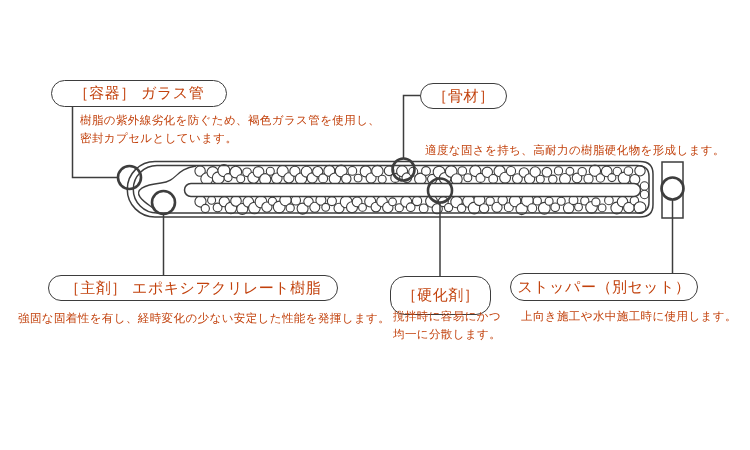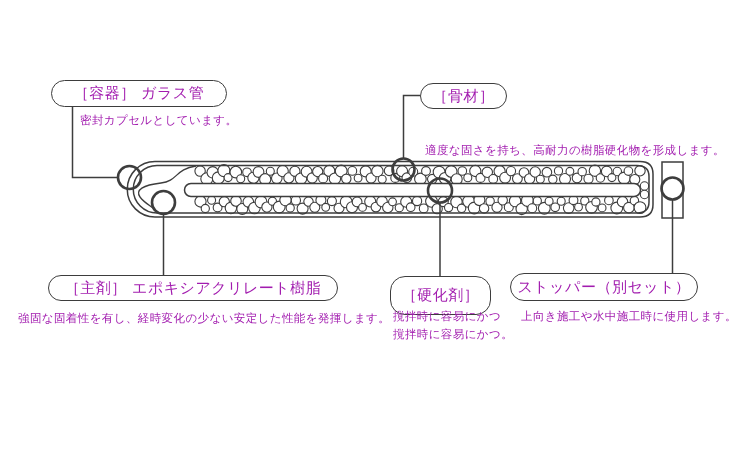--- a/index.html
+++ b/index.html
@@ -1,18 +1,18 @@
 <!DOCTYPE html>
 <html><head>
 <meta charset="utf-8">
 <style>
   html,body{margin:0;padding:0;background:#fff;}
   .stage{
     position:relative;width:750px;height:450px;background:#ffffff;overflow:hidden;
-    font-family:"DejaVu Sans","Liberation Sans",sans-serif;color:#a21caf;
+    font-family:"DejaVu Sans","Liberation Sans",sans-serif;color:#c2410c;
   }
   .diagram-svg{position:absolute;left:0;top:0;}
   .pill{
     position:absolute;box-sizing:border-box;background:#fff;
     border:1.7px solid #3d3d3d;border-radius:15px;
     display:flex;align-items:center;justify-content:center;
     font-size:15px;letter-spacing:.5px;white-space:nowrap;z-index:2;
   }
   .desc{
     position:absolute;font-size:11.5px;line-height:18px;letter-spacing:.4px;
@@ -232,29 +232,30 @@
     <span>［主剤］ エポキシアクリレート樹脂</span>
   </div>
   <div class="pill pill-hardener">
     <span>［硬化剤］</span>
   </div>
   <div class="pill pill-stopper">
     <span>ストッパー（別セット）</span>
   </div>
 
   <div class="desc desc-container">
+    <span>樹脂の紫外線劣化を防ぐため、褐色ガラス管を使用し、</span>
     <span>密封カプセルとしています。</span>
   </div>
   <div class="desc desc-aggregate">
     <span>適度な固さを持ち、高耐力の樹脂硬化物を形成します。</span>
   </div>
   <div class="desc desc-main-agent">
     <span>強固な固着性を有し、経時変化の少ない安定した性能を発揮します。</span>
   </div>
   <div class="desc desc-hardener">
     <span>撹拌時に容易にかつ</span>
-    <span>撹拌時に容易にかつ。</span>
+    <span>均一に分散します。</span>
   </div>
   <div class="desc desc-stopper">
     <span>上向き施工や水中施工時に使用します。</span>
   </div>
 
 </div>
 
 </body></html>

